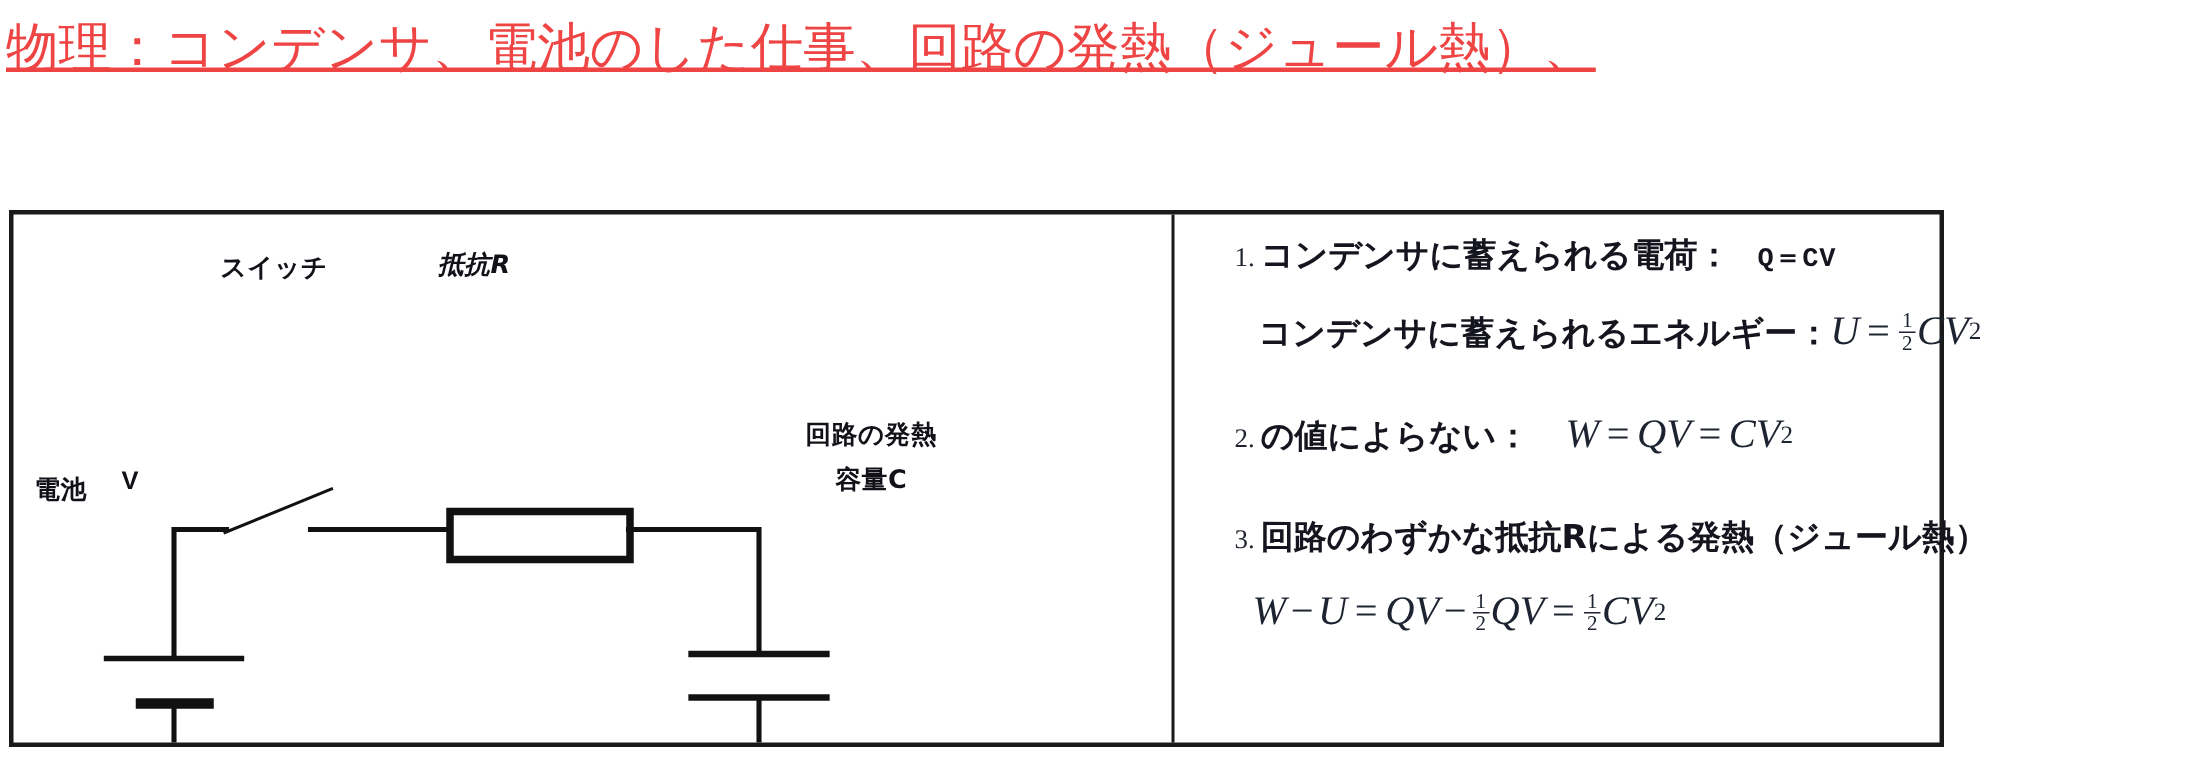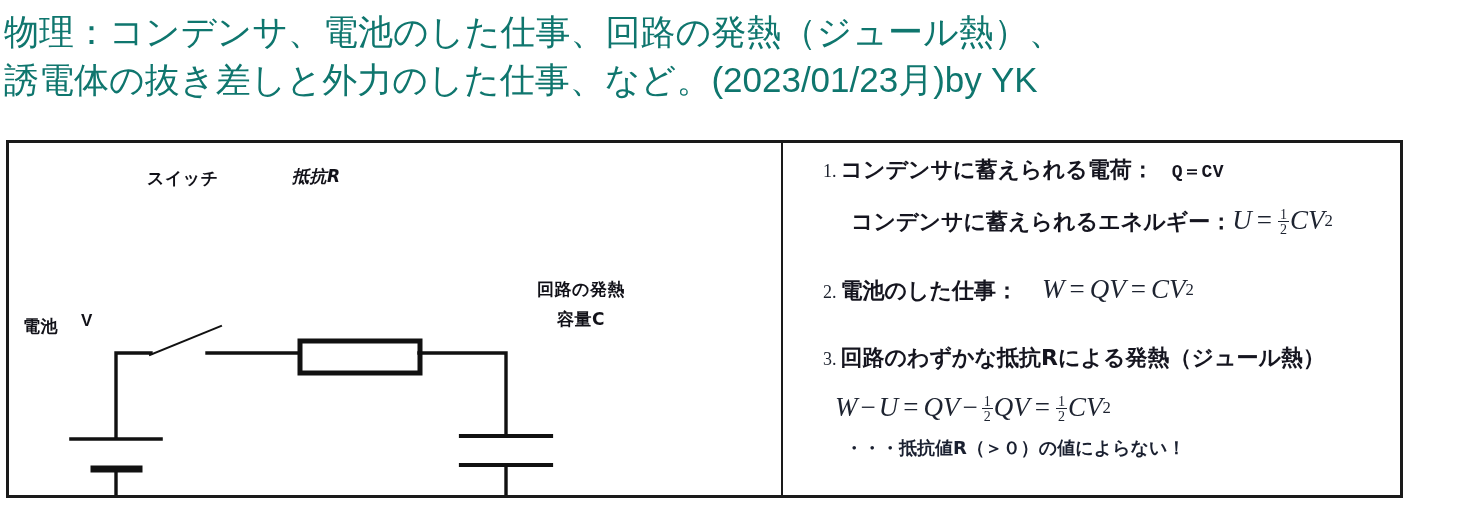--- a/index.html
+++ b/index.html
@@ -20,31 +20,32 @@
   #title-block {
     position: absolute;
     left: 4px;
     top: 8px;
     width: 1466px;
   }
   .title-line {
     font-size: 35px;
     line-height: 48px;
     letter-spacing: 0px;
-    color: #0f766e;
+    color: #ef4444;
     white-space: nowrap;
     font-weight: 400;
+    text-decoration: underline;
   }
 
   
   #content-frame {
     position: absolute;
     left: 6px;
     top: 140px;
-    width: 1397px;
+    width: 1290px;
     height: 358px;
     border: 3px solid #1a1a1a;
     box-sizing: border-box;
     background: #ffffff;
   }
   #panel-divider {
     position: absolute;
     left: 772px;
     top: 0px;
     width: 2px;
@@ -151,32 +152,31 @@
     line-height: 1.02;
     vertical-align: middle;
     margin: 0 1px;
     position: relative;
     top: 1px;
   }
   .frac .num { padding: 0 2px; }
   .frac .den { padding: 0 2px; border-top: 1.4px solid #1d2330; }
 
   #item1      { left: 40px; top: 12px; }
-  #item1b     { left: 68px; top: 63px; justify-content: flex-end; }
+  #item1b     { left: 56px; top: 63px; justify-content: flex-end; }
   #item2      { left: 40px; top: 133px; }
   #item3      { left: 40px; top: 200px; }
   #item3-eq   { left: 52px; top: 250px; }
   #item3-note { left: 62px; top: 293px; }
 </style>
 </head>
 <body>
 
 <div id="title-block">
   <div class="title-line">物理：コンデンサ、電池のした仕事、回路の発熱（ジュール熱）、</div>
-  <div class="title-line">誘電体の抜き差しと外力のした仕事、など。(2023/01/23月)by YK</div>
 </div>
 
 <div id="content-frame">
 
   <div id="panel-divider"></div>
 
   <div id="circuit-panel">
 
     <svg id="circuit-svg" width="772" height="352" viewBox="0 0 772 352">
       <g stroke="#111111" fill="none" stroke-linecap="square">
@@ -227,21 +227,21 @@
           <span class="den">2</span>
         </span>
         <span>C</span>
         <span>V</span>
         <sup>2</sup>
       </span>
     </div>
 
     <div class="item" id="item2">
       <span class="item-num">2.</span>
-      <span class="jp">電池のした仕事：</span>
+      <span class="jp">の値によらない：</span>
       <span class="math" style="margin-left:24px;">
         <span>W</span>
         <span class="op">=</span>
         <span>Q</span>
         <span>V</span>
         <span class="op">=</span>
         <span>C</span>
         <span>V</span>
         <sup>2</sup>
       </span>
@@ -271,18 +271,15 @@
         <span class="frac">
           <span class="num">1</span>
           <span class="den">2</span>
         </span>
         <span>C</span>
         <span>V</span>
         <sup>2</sup>
       </span>
     </div>
 
-    <div class="item" id="item3-note">
-      <span class="jp-reg">・・・抵抗値R（＞０）の値によらない！</span>
-    </div>
 
   </div>
 </div>
 
 </body></html>

